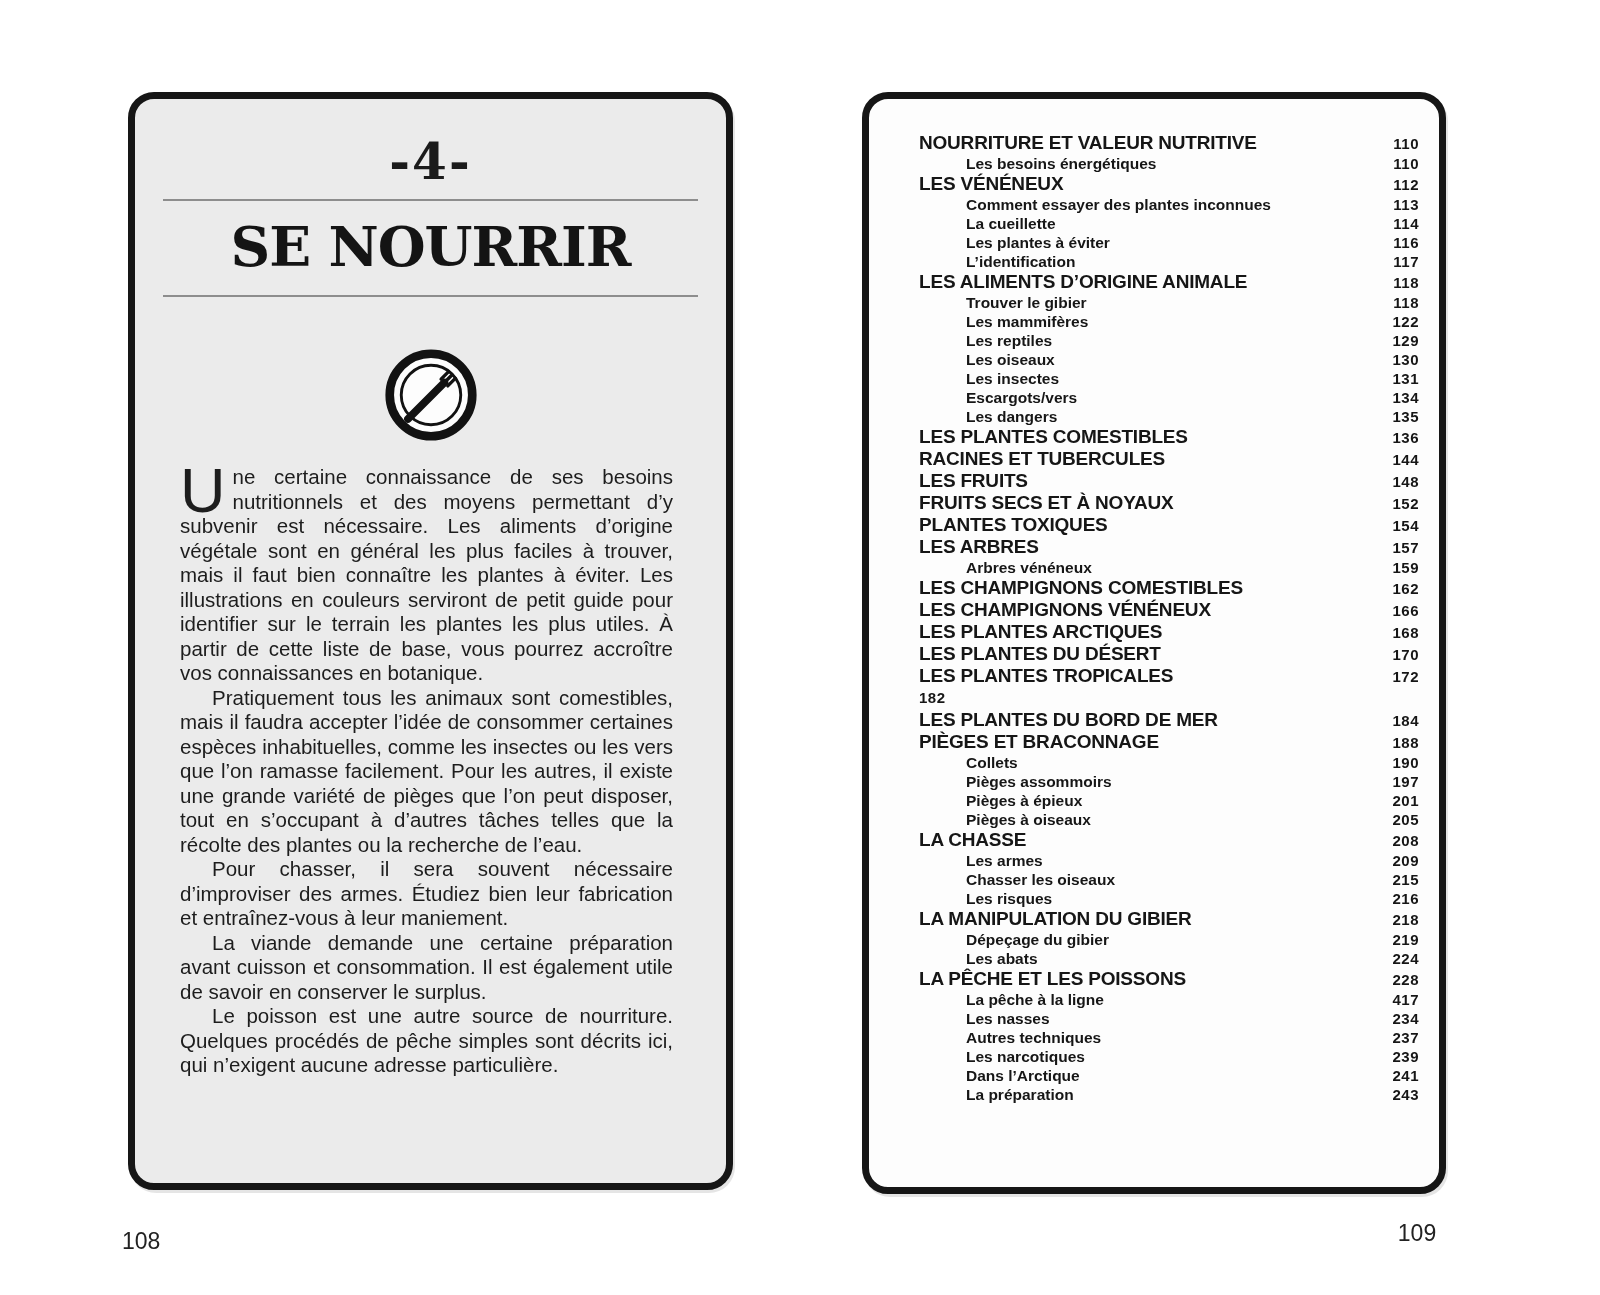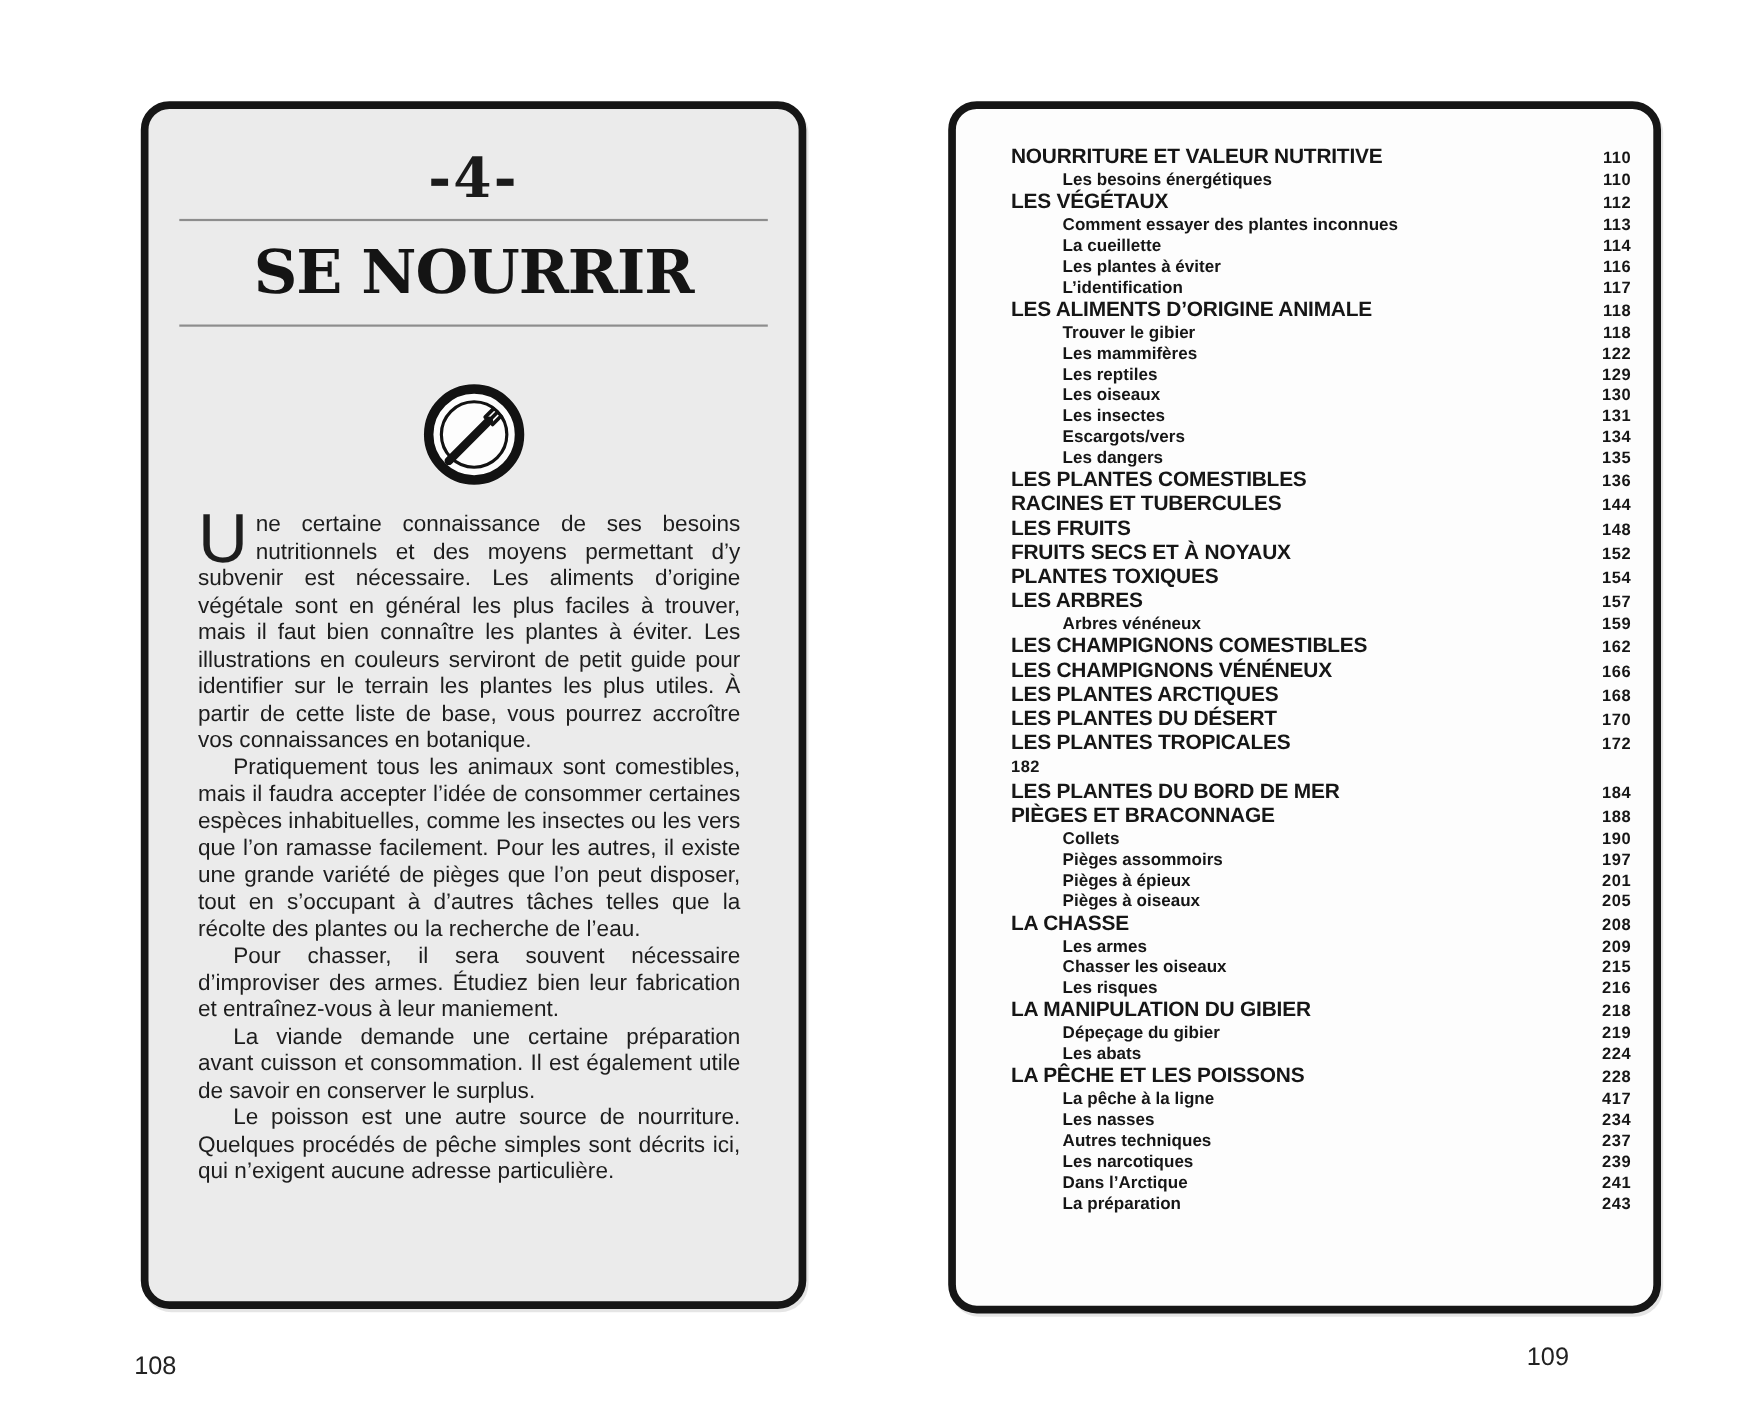--- a/index.html
+++ b/index.html
@@ -9,21 +9,21 @@
   }
   .page {
     position:absolute; top:92px; box-sizing:border-box;
     border:7px solid #161616; border-radius:26px;
     box-shadow:2px 3px 0 rgba(0,0,0,0.10);
   }
   .page-left {
     left:128px; width:605px; height:1098px; background:#ebebeb;
   }
   .page-right {
-    left:862px; width:648px; height:1102px; background:#fdfdfd;
+    left:862px; width:584px; height:1102px; background:#fdfdfd;
   }
 
   
   .chapter-number {
     margin-top:34px; text-align:center;
     font-family:"DejaVu Serif", serif; font-weight:bold;
     font-size:50px; line-height:58px; letter-spacing:2px; color:#1b1b1b;
   }
   .rule { height:2px; background:#8d8d8d; margin-left:28px; margin-right:28px; }
   .rule-top { margin-top:8px; }
@@ -54,21 +54,21 @@
   }
   .toc-row.sub {
     font-weight:bold; font-size:15.5px; line-height:19px; height:19px;
     padding-left:47px; white-space:nowrap;
   }
   .toc-num { font-weight:bold; font-size:15px; letter-spacing:0.5px; }
 
   
   .folio { position:absolute; font-size:23px; color:#222; }
   .folio-left  { left:122px; top:1208px;margin-top:20px; }
-  .folio-right { left:1388px; top:1220px; width:58px; text-align:left; }
+  .folio-right { left:1388px; top:1220px; width:58px; text-align:center; }
 </style>
 </head>
 <body>
 
 <div class="canvas">
 
   <div class="page page-left">
     <div class="chapter-number">-4-</div>
     <div class="rule rule-top"></div>
     <div class="chapter-title">SE NOURRIR</div>
@@ -98,21 +98,21 @@
     <div class="toc" id="toc">
         <div class="toc-row heading">
           <span class="toc-label">NOURRITURE ET VALEUR NUTRITIVE</span>
           <span class="toc-num">110</span>
         </div>
         <div class="toc-row sub">
           <span class="toc-label">Les besoins énergétiques</span>
           <span class="toc-num">110</span>
         </div>
         <div class="toc-row heading">
-          <span class="toc-label">LES VÉGÉTAUX</span>
+          <span class="toc-label">LES VÉNÉNEUX</span>
           <span class="toc-num">112</span>
         </div>
         <div class="toc-row sub">
           <span class="toc-label">Comment essayer des plantes inconnues</span>
           <span class="toc-num">113</span>
         </div>
         <div class="toc-row sub">
           <span class="toc-label">La cueillette</span>
           <span class="toc-num">114</span>
         </div>

